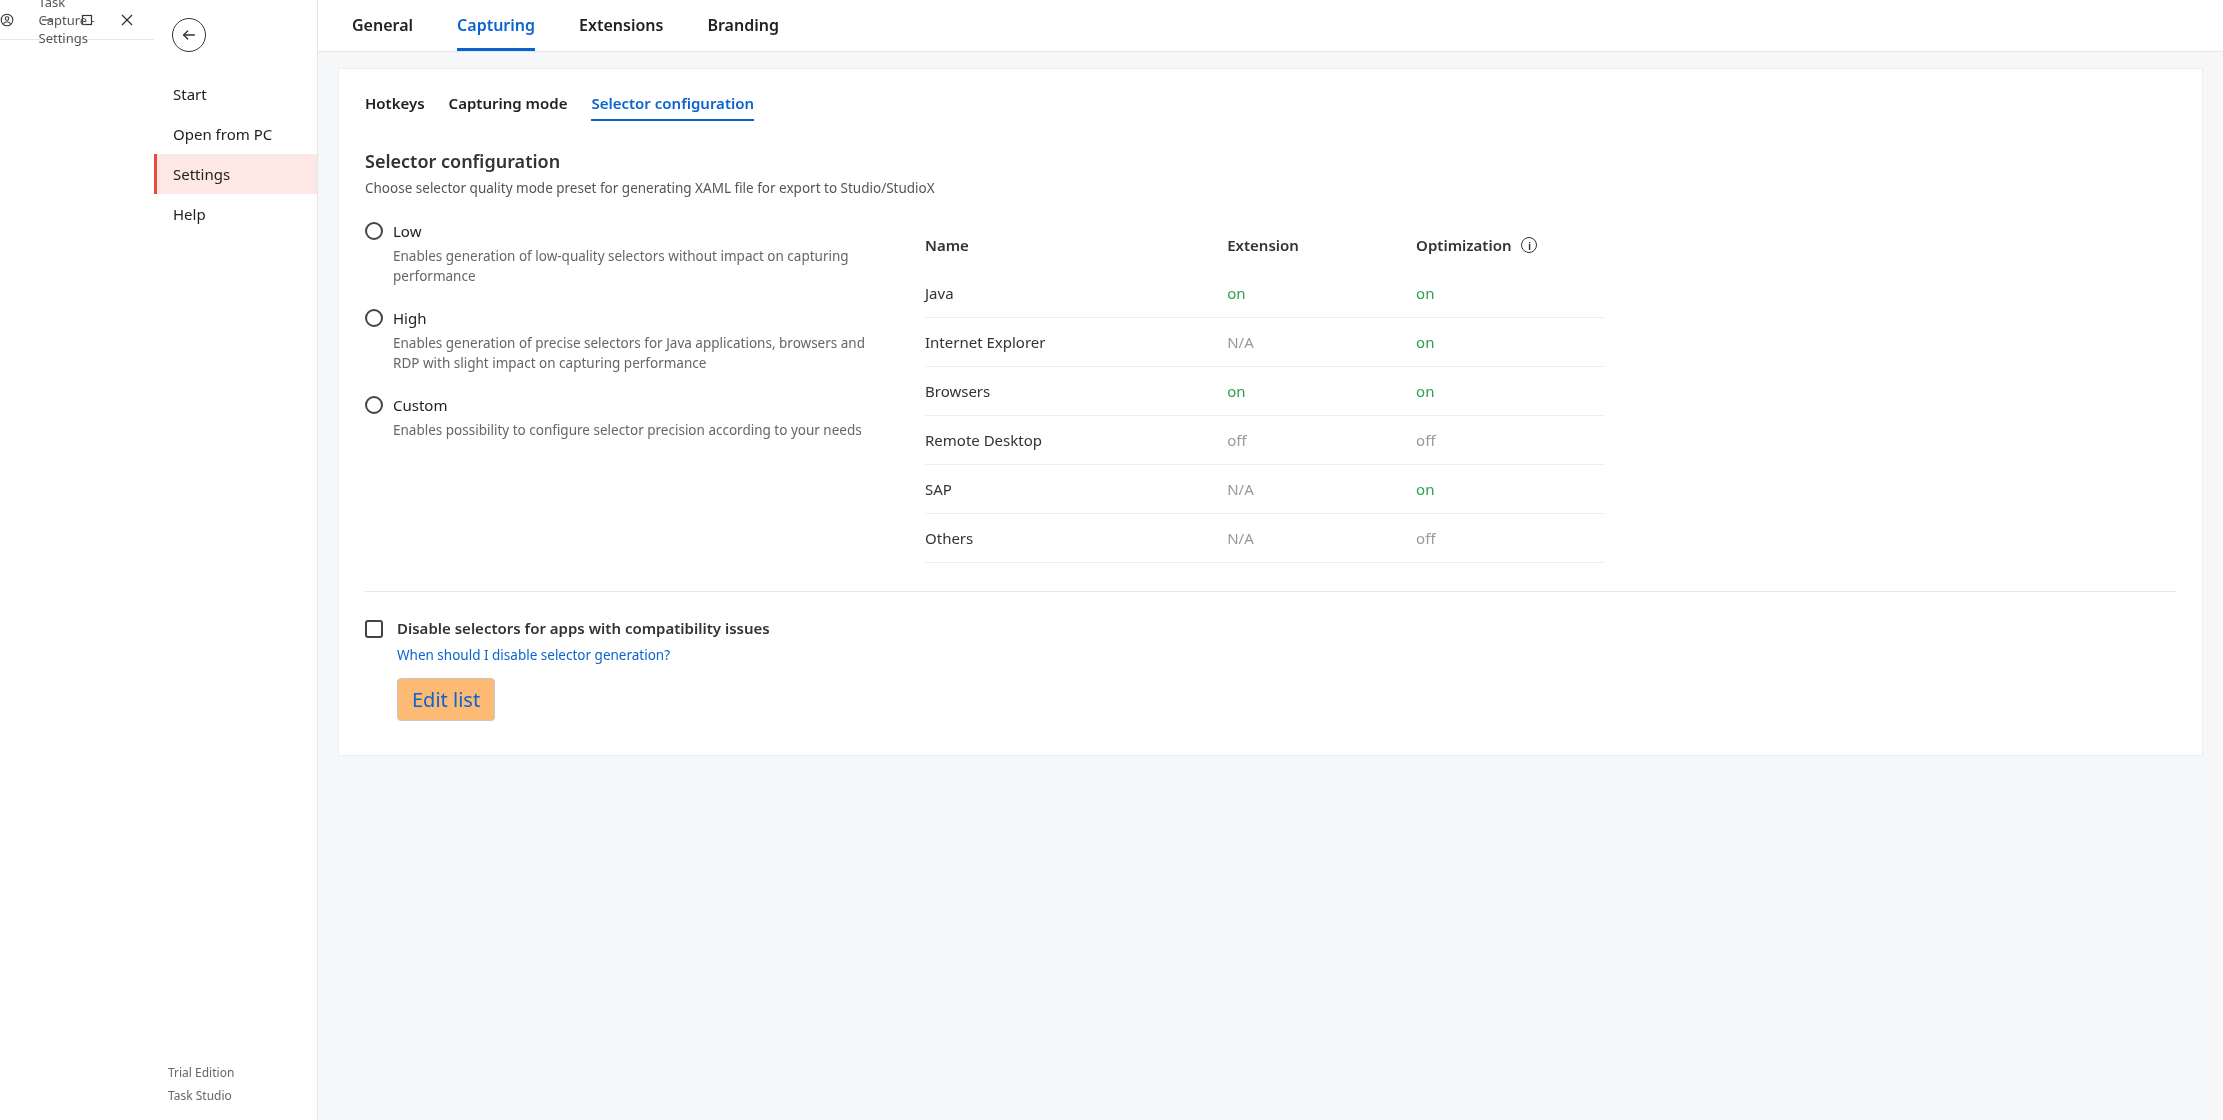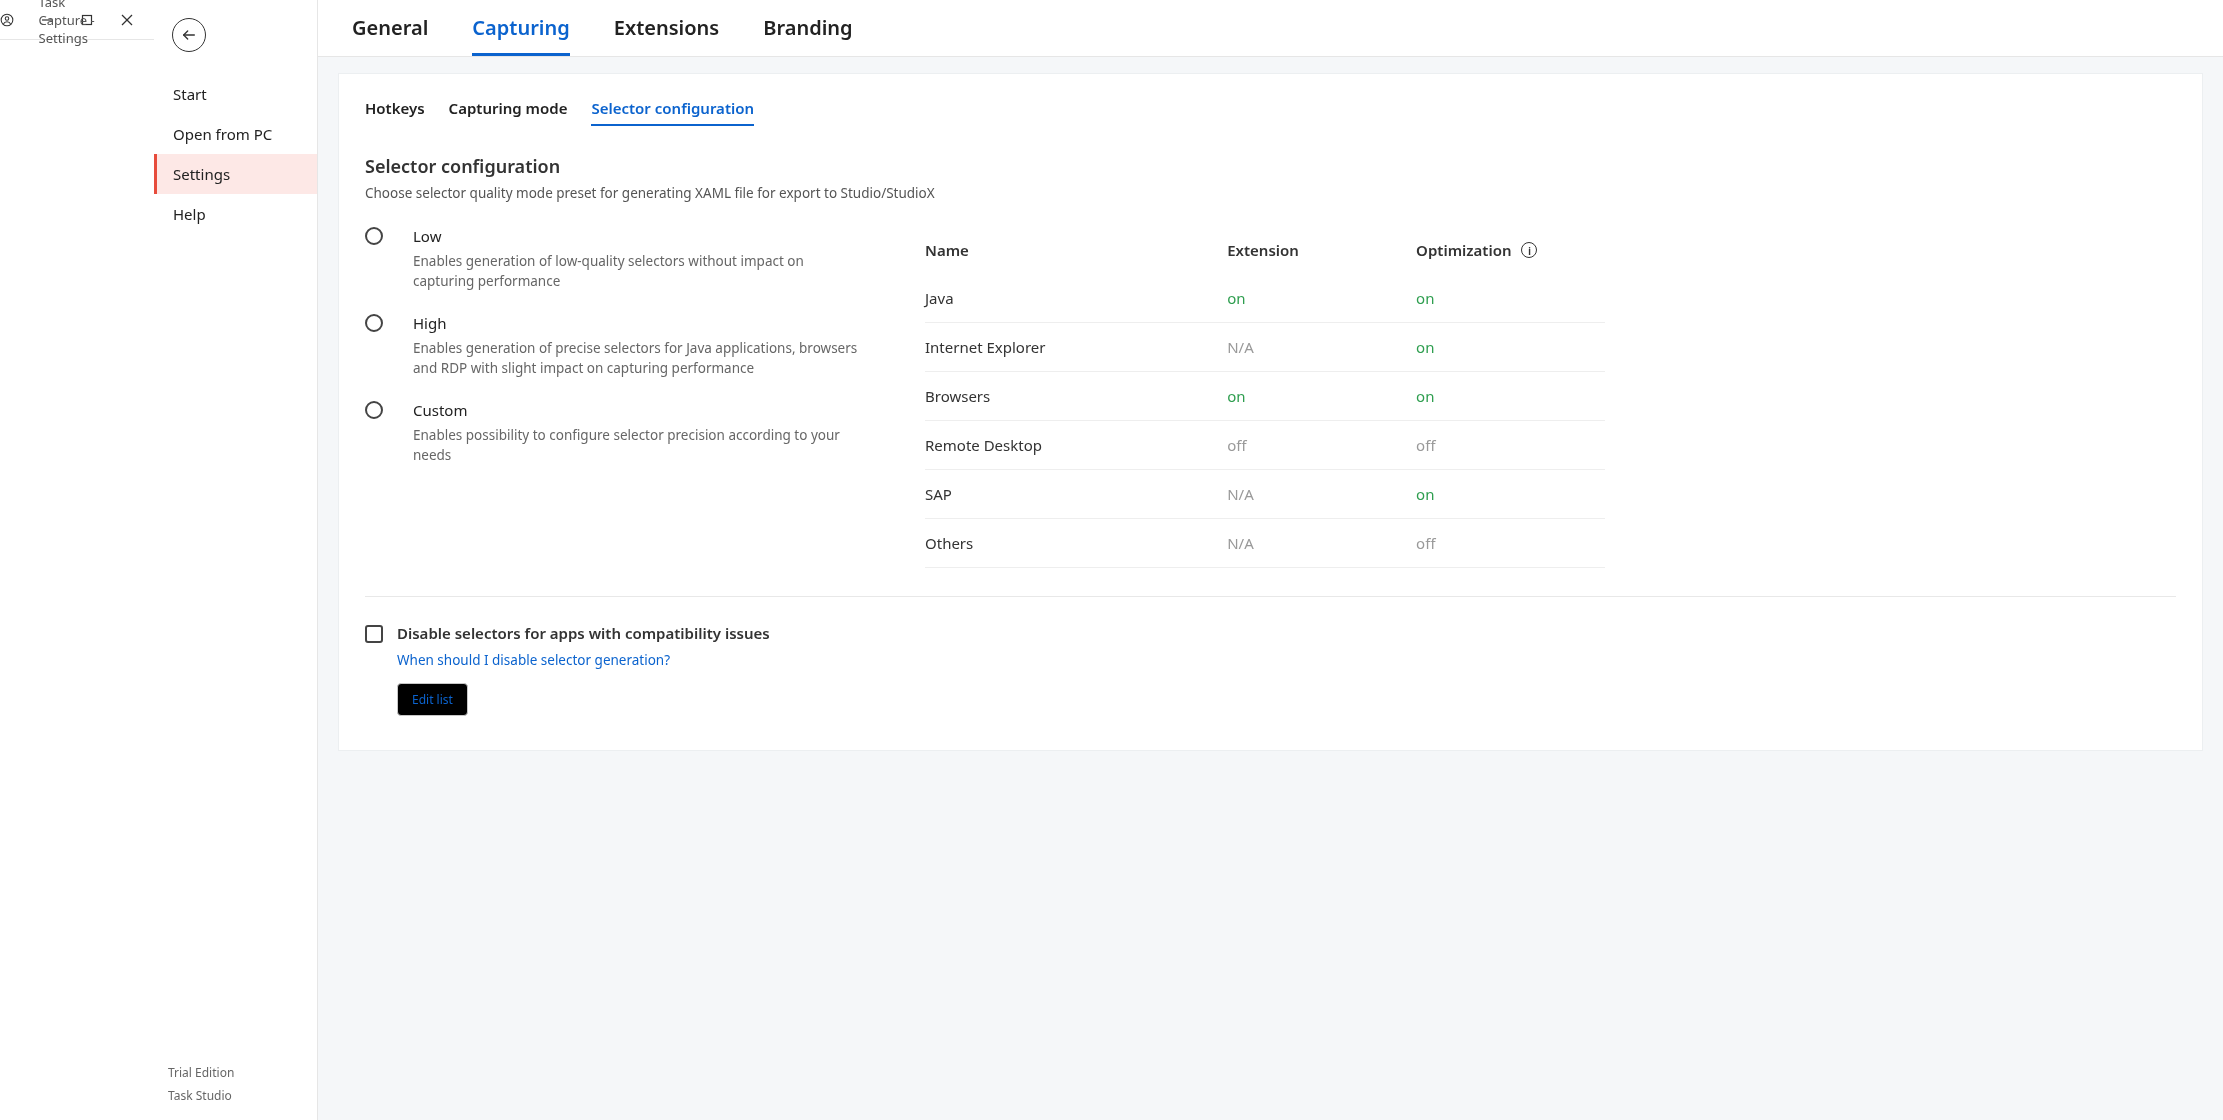--- a/index.html
+++ b/index.html
@@ -89,21 +89,21 @@
     min-width: 0;
   }
   .tabs {
     display: flex;
     gap: 44px;
     padding: 14px 34px 0;
     border-bottom: 1px solid #e6e6e6;
   }
   .tab {
     padding-bottom: 12px;
-    font-size: 20px;
+    font-size: 16px;
     font-weight: 600;
     color: #222;
     cursor: pointer;
     border-bottom: 3px solid transparent;
     text-align: center;
   }
   .tab.active {
     color: #0b63ce;
     border-bottom-color: #0b63ce;
   }
@@ -147,21 +147,21 @@
   .two-col {
     display: flex;
     gap: 60px;
     padding-bottom: 28px;
     border-bottom: 1px solid #e8e8e8;
   }
   .radio-group { flex: 0 0 500px; }
   .radio-opt {
     display: flex;
     align-items: flex-start;
-    gap: 30px;
+    gap: 10px;
     margin-bottom: 22px;
     cursor: pointer;
   }
   .radio-circle {
     width: 18px; height: 18px;
     border: 2px solid #444;
     border-radius: 50%;
     flex-shrink: 0;
     margin-top: 1px;
     display: flex; align-items: center; justify-content: center;
@@ -214,23 +214,23 @@
     cursor: pointer;
   }
   .compat-title { font-size: 15px; font-weight: 600; margin-bottom: 8px; }
   .compat-desc { font-size: 13.5px; color: #555; }
   .compat-link { color: #0b63ce; cursor: pointer; display: block; margin-top: 2px; font-size: 13.5px; }
   .edit-list-btn {
     margin-top: 14px;
     border: 1px solid #c7c7c7;
     border-radius: 4px;
     padding: 7px 14px;
-    font-size: 12px;
+    font-size: 20px;
     color: #0b63ce;
-    background: #000000;
+    background: #fdba74;
     cursor: pointer;
     display: inline-block;
   }
   svg { display: block; }
 </style>
 </head>
 <body>
 
 <div class="app">
   <div class="titlebar">

